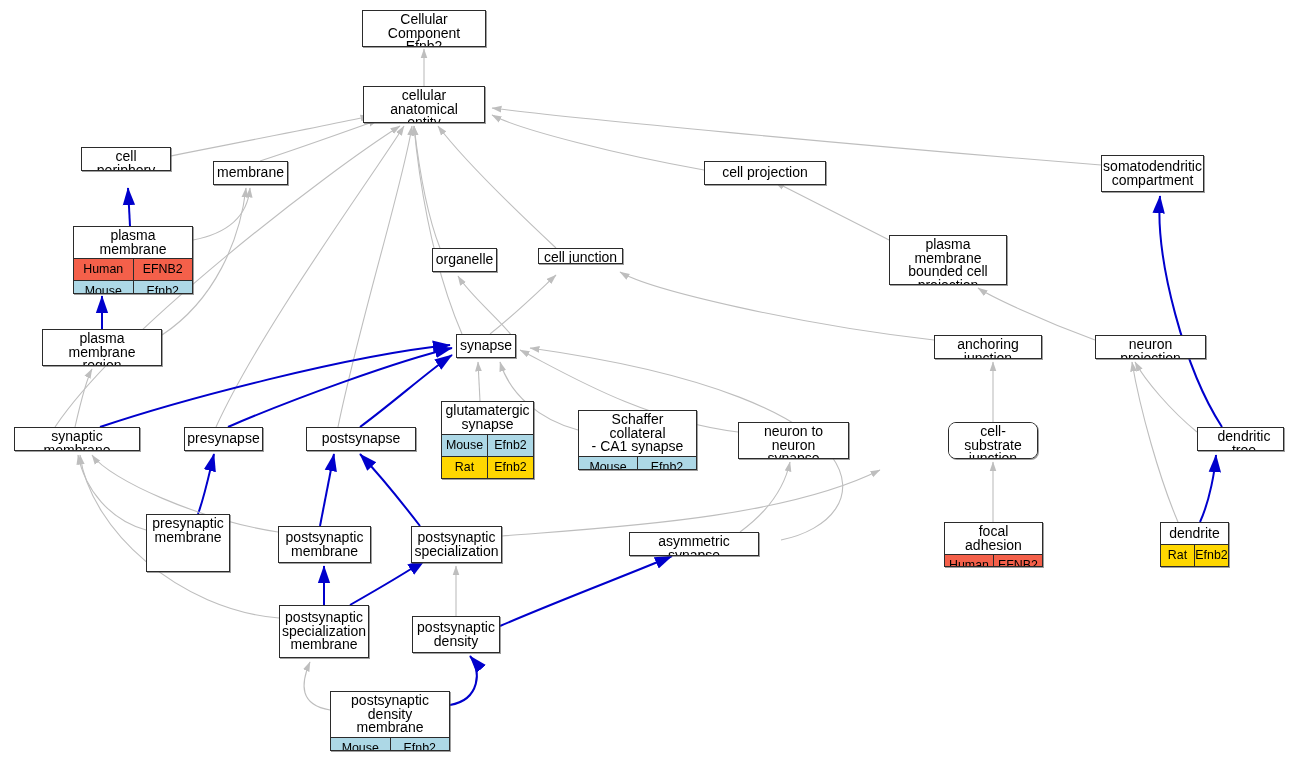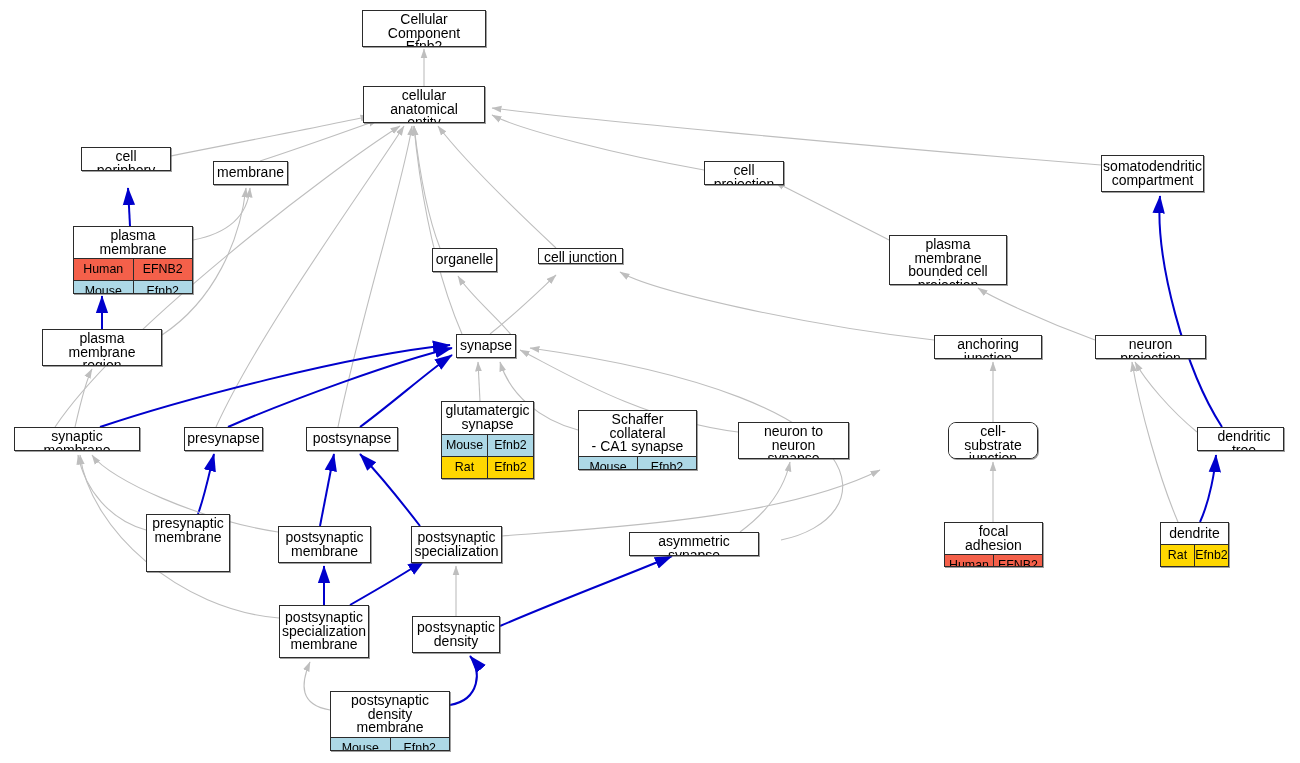--- a/index.html
+++ b/index.html
@@ -125,21 +125,21 @@
       <div class="node" style="left: 363px; top: 86px; width: 122px; height: 37px;">
         <div class="title">cellular anatomical
 entity</div>
       </div>
       <div class="node" style="left: 81px; top: 147px; width: 90px; height: 24px;">
         <div class="title">cell periphery</div>
       </div>
       <div class="node" style="left: 213px; top: 161px; width: 75px; height: 24px;">
         <div class="title">membrane</div>
       </div>
-      <div class="node" style="left: 704px; top: 161px; width: 80px; height: 24px;">
+      <div class="node" style="left: 704px; top: 161px; width: 122px; height: 24px;">
         <div class="title">cell projection</div>
       </div>
       <div class="node" style="left: 1101px; top: 155px; width: 103px; height: 37px;">
         <div class="title">somatodendritic
 compartment</div>
       </div>
       <div class="node" style="left: 73px; top: 226px; width: 120px; height: 68px;">
         <div class="title">plasma membrane</div>
         <div class="annots">
           <div class="annot-row">
@@ -175,21 +175,21 @@
       </div>
       <div class="node" style="left: 1095px; top: 335px; width: 111px; height: 24px;">
         <div class="title">neuron projection</div>
       </div>
       <div class="node" style="left: 14px; top: 427px; width: 126px; height: 24px;">
         <div class="title">synaptic membrane</div>
       </div>
       <div class="node" style="left: 184px; top: 427px; width: 79px; height: 24px;">
         <div class="title">presynapse</div>
       </div>
-      <div class="node" style="left: 306px; top: 427px; width: 92px; height: 24px;">
+      <div class="node" style="left: 306px; top: 427px; width: 110px; height: 24px;">
         <div class="title">postsynapse</div>
       </div>
       <div class="node" style="left: 441px; top: 401px; width: 93px; height: 78px;">
         <div class="title">glutamatergic
 synapse</div>
         <div class="annots">
           <div class="annot-row">
             <div class="sp sp-mouse">Mouse</div>
             <div class="gn gn-mouse">Efnb2</div>
           </div>

